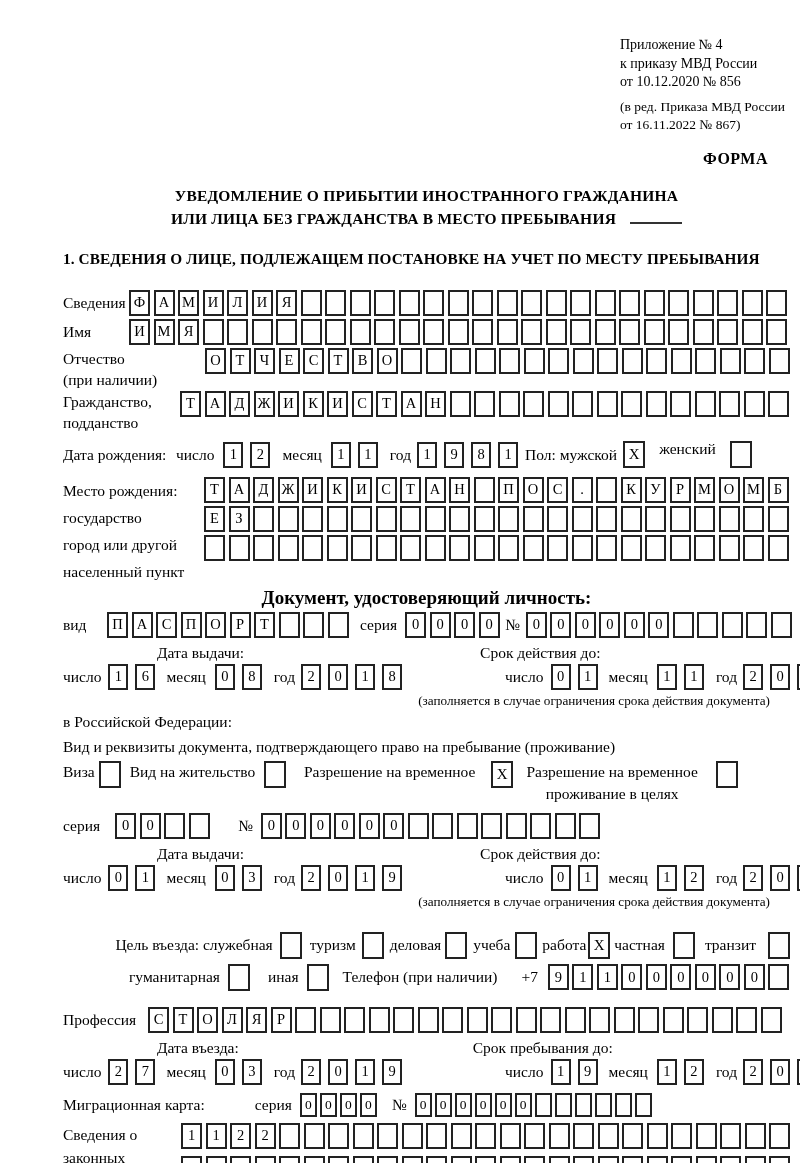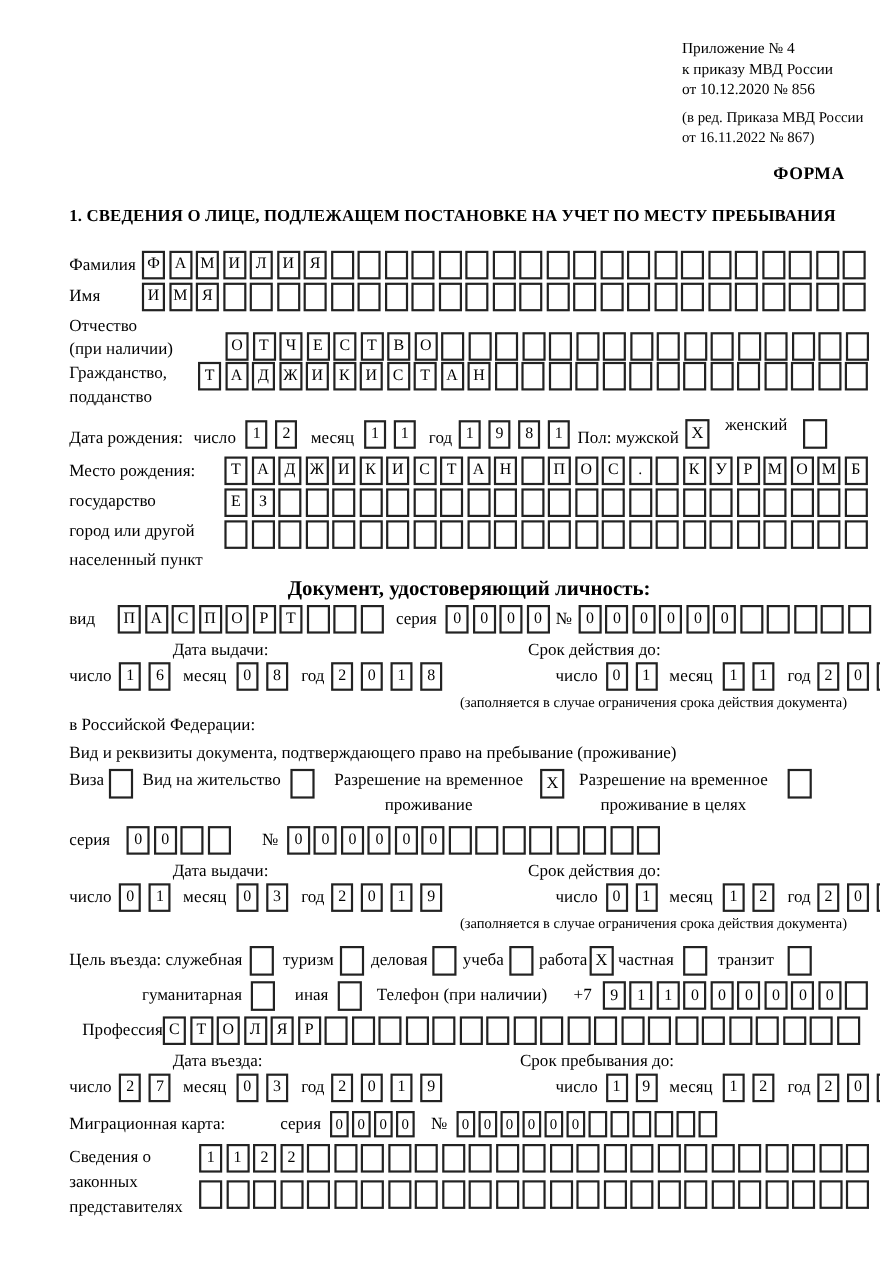--- a/index.html
+++ b/index.html
@@ -45,25 +45,31 @@
     <div>к приказу МВД России</div>
     <div>от 10.12.2020 № 856</div>
     <div class="amend">
       <div>(в ред. Приказа МВД России</div>
       <div>от 16.11.2022 № 867)</div>
     </div>
   </div>
 
   <div class="forma">ФОРМА</div>
 
+  <div class="title">
+    <div>УВЕДОМЛЕНИЕ О ПРИБЫТИИ ИНОСТРАННОГО ГРАЖДАНИНА</div>
+    <div>
+      <span>ИЛИ ЛИЦА БЕЗ ГРАЖДАНСТВА В МЕСТО ПРЕБЫВАНИЯ</span><span class="blank-line"></span>
+    </div>
+  </div>
 
   <div class="sec-heading">1. СВЕДЕНИЯ О ЛИЦЕ, ПОДЛЕЖАЩЕМ ПОСТАНОВКЕ НА УЧЕТ ПО МЕСТУ ПРЕБЫВАНИЯ</div>
 
   <div class="row" style="margin-top:22px;">
-    <span class="lbl" style="width:66px;">Фамилия</span>
+    <span class="lbl" style="width:66px;">Сведения</span>
     <span class="cells">
         <span class="cell">Ф</span>
         <span class="cell">А</span>
         <span class="cell">М</span>
         <span class="cell">И</span>
         <span class="cell">Л</span>
         <span class="cell">И</span>
         <span class="cell">Я</span>
         <span class="cell"></span>
         <span class="cell"></span>
@@ -114,21 +120,21 @@
         <span class="cell"></span>
         <span class="cell"></span>
         <span class="cell"></span>
         <span class="cell"></span>
         <span class="cell"></span>
         <span class="cell"></span>
         <span class="cell"></span>
       </span>
   </div>
 
-  <div class="row top" style="margin-top:3px;align-items:flex-end;">
+  <div class="row top" style="margin-top:3px;">
     <span class="lblcol" style="width:142px;">
       <div>Отчество</div>
       <div>(при наличии)</div>
     </span>
     <span class="cells">
         <span class="cell">О</span>
         <span class="cell">Т</span>
         <span class="cell">Ч</span>
         <span class="cell">Е</span>
         <span class="cell">С</span>
@@ -181,21 +187,21 @@
         <span class="cell"></span>
         <span class="cell"></span>
         <span class="cell"></span>
         <span class="cell"></span>
         <span class="cell"></span>
         <span class="cell"></span>
         <span class="cell"></span>
       </span>
   </div>
 
-  <div class="row" style="margin-top:7px;align-items:flex-end;">
+  <div class="row" style="margin-top:7px;">
     <span class="lbl" style="width:113px;">Дата рождения:</span>
     <span class="lbl" style="margin-right:9px;">число</span>
     <span class="cells sp">
         <span class="cell">1</span>
         <span class="cell">2</span>
       </span>
     <span class="lbl" style="margin:0 9px 0 5px;">месяц</span>
     <span class="cells sp">
         <span class="cell">1</span>
         <span class="cell">1</span>
@@ -387,21 +393,20 @@
   <div style="margin-top:4px;">в Российской Федерации:</div>
   <div style="margin-top:7px;">Вид и реквизиты документа, подтверждающего право на пребывание (проживание)</div>
 
   <div class="row top" style="margin-top:5px;line-height:22px;">
     <span class="lbl">Виза</span>
     <span class="cb" style="margin-left:4px;"></span>
     <span class="lbl" style="margin-left:9px;">Вид на жительство</span>
     <span class="cb" style="margin-left:9px;"></span>
     <span class="lblcol center" style="width:185px;margin-left:11px;line-height:22px;">
       <div>Разрешение на временное</div>
-      <div>проживание</div>
     </span>
     <span class="cb" style="margin-left:9px;">X</span>
     <span class="lblcol center" style="width:180px;margin-left:9px;line-height:22px;">
       <div>Разрешение на временное</div>
       <div>проживание в целях</div>
     </span>
     <span class="cb" style="margin-left:14px;"></span>
   </div>
 
   <div class="row" style="margin-top:8px;">
@@ -467,21 +472,21 @@
     <span class="lbl" style="margin:0 6px 0 5px;">год</span>
     <span class="cells sp">
         <span class="cell">2</span>
         <span class="cell">0</span>
         <span class="cell">2</span>
       </span>
   </div>
 
   <div class="note" style="margin-top:3px;text-align:right;padding-right:20px;">(заполняется в случае ограничения срока действия документа)</div>
 
-  <div class="row" style="margin-top:12px;">
+  <div class="row" style="margin-top:22px;justify-content:flex-end;">
     <span class="lbl">Цель въезда: служебная</span>
     <span class="cb" style="margin-left:7px;"></span>
     <span class="lbl" style="margin-left:8px;">туризм</span>
     <span class="cb" style="margin-left:6px;"></span>
     <span class="lbl" style="margin-left:6px;">деловая</span>
     <span class="cb" style="margin-left:4px;"></span>
     <span class="lbl" style="margin-left:6px;">учеба</span>
     <span class="cb" style="margin-left:5px;"></span>
     <span class="lbl" style="margin-left:5px;">работа</span>
     <span class="cb" style="margin-left:2px;">X</span>
@@ -505,21 +510,21 @@
         <span class="cell">0</span>
         <span class="cell">0</span>
         <span class="cell">0</span>
         <span class="cell">0</span>
         <span class="cell">0</span>
         <span class="cell">0</span>
         <span class="cell"></span>
       </span>
   </div>
 
-  <div class="row" style="margin-top:5px;text-align:right;">
+  <div class="row" style="margin-top:16px;">
     <span class="lbl" style="width:85px;">Профессия</span>
     <span class="cells">
         <span class="cell">С</span>
         <span class="cell">Т</span>
         <span class="cell">О</span>
         <span class="cell">Л</span>
         <span class="cell">Я</span>
         <span class="cell">Р</span>
         <span class="cell"></span>
         <span class="cell"></span>

